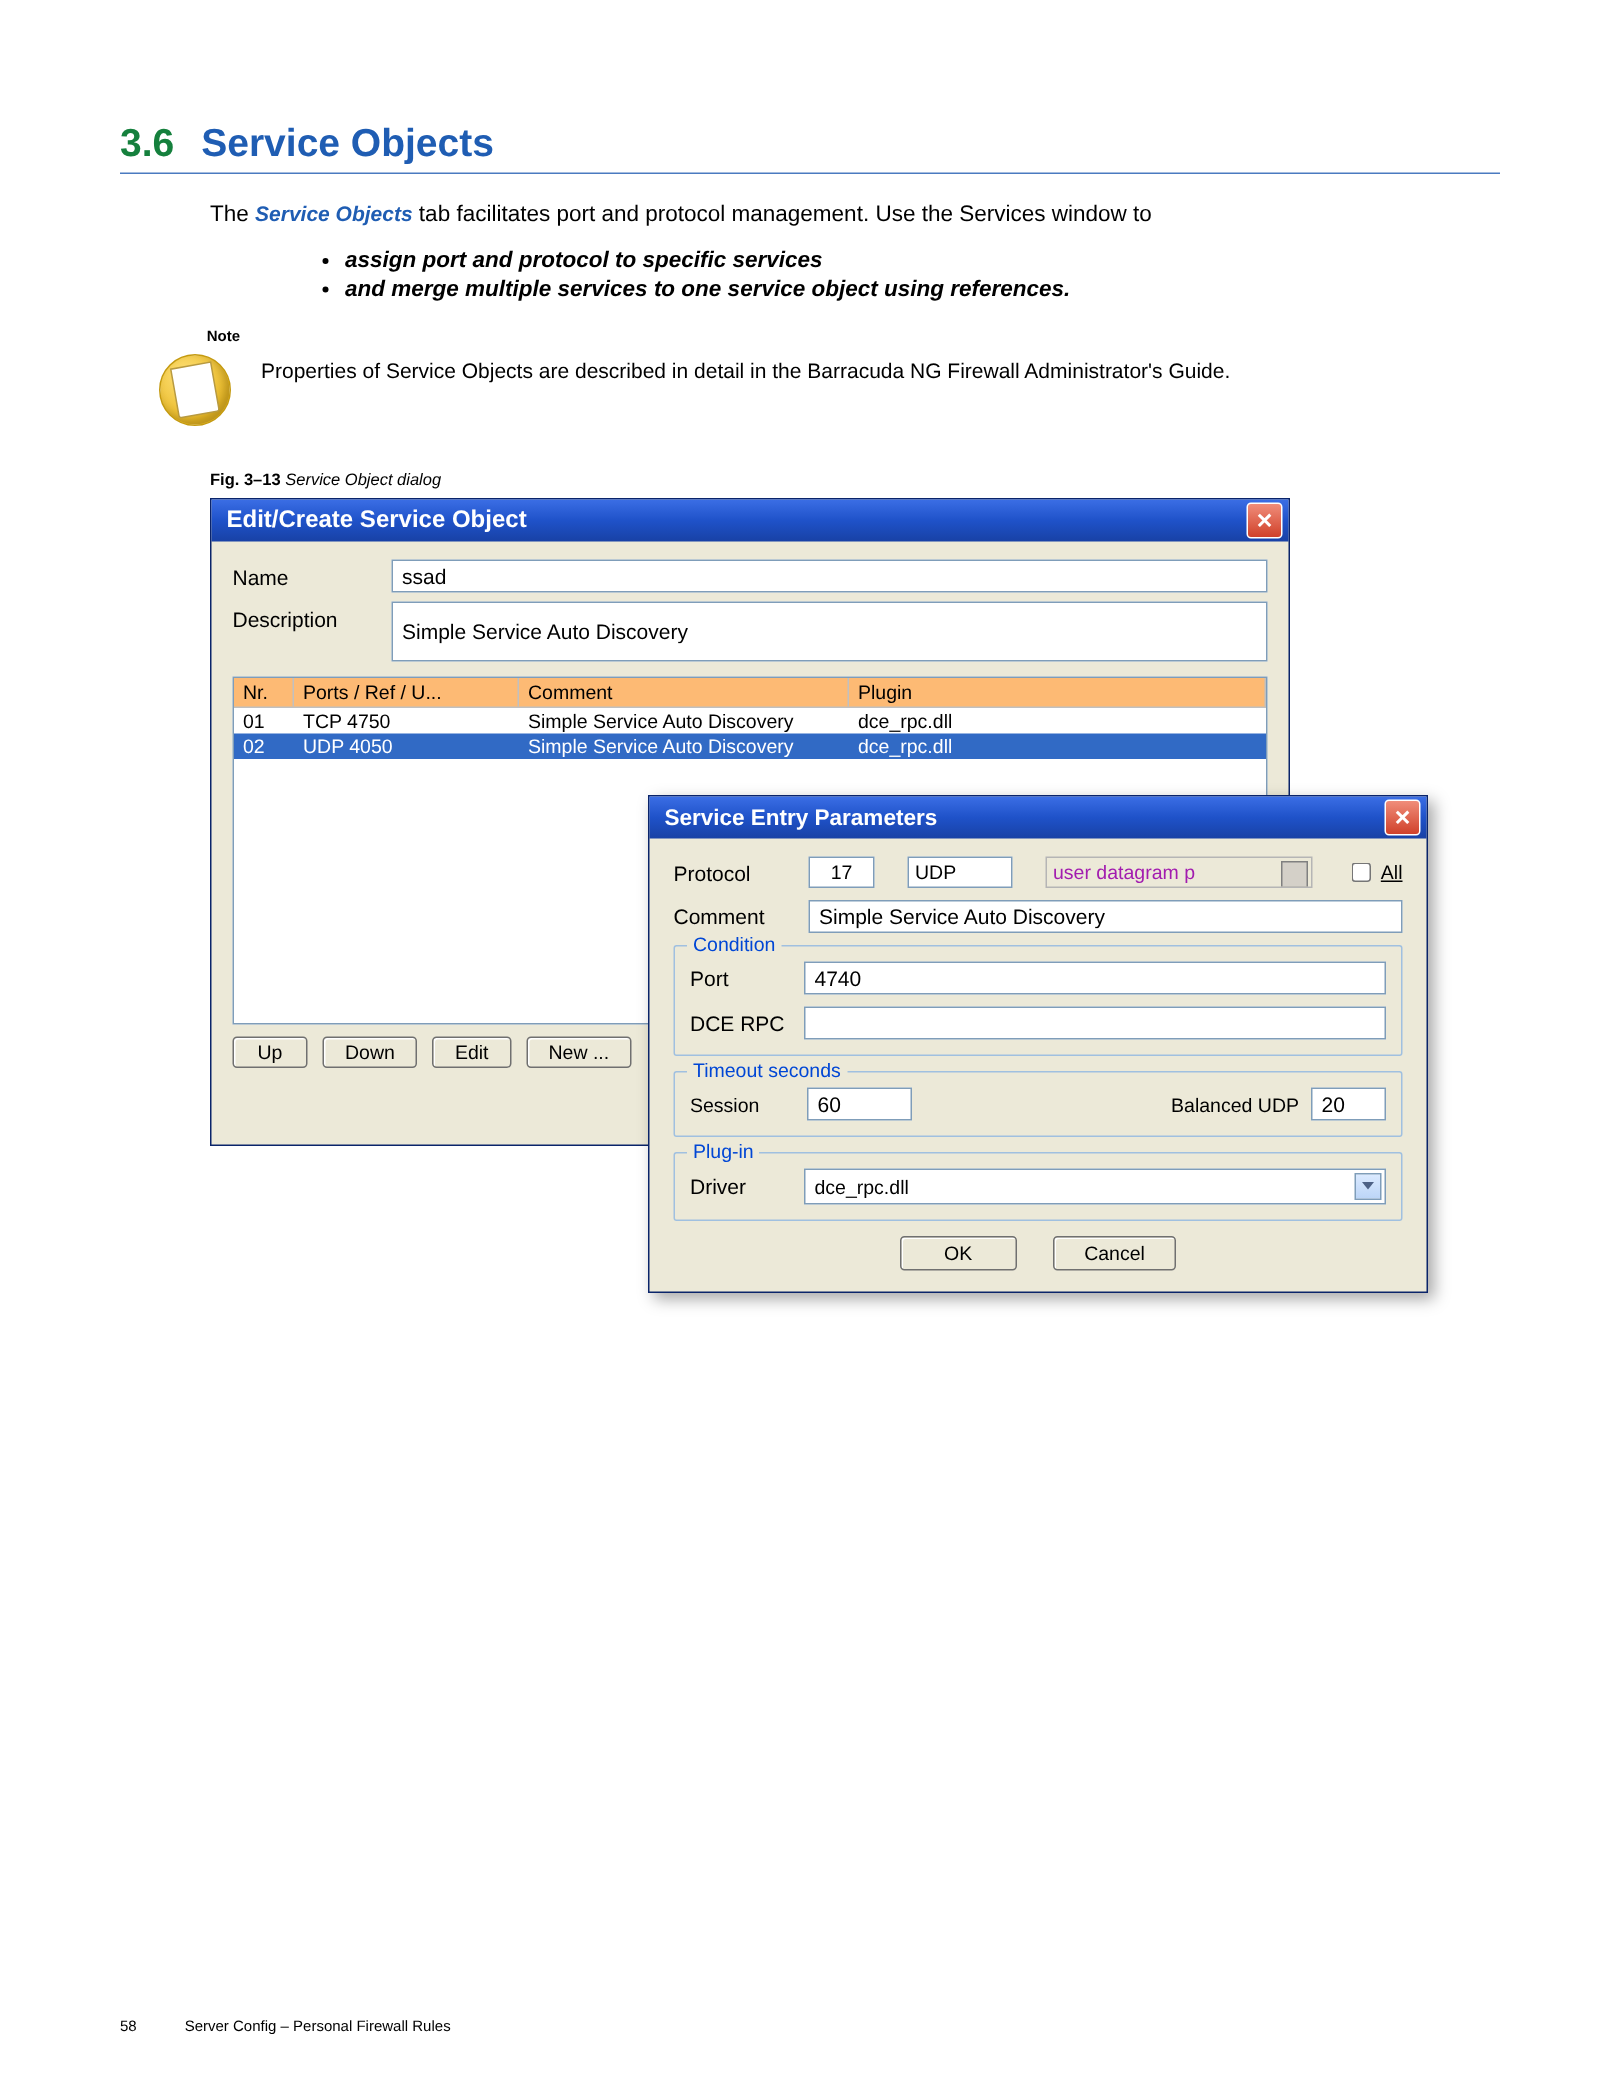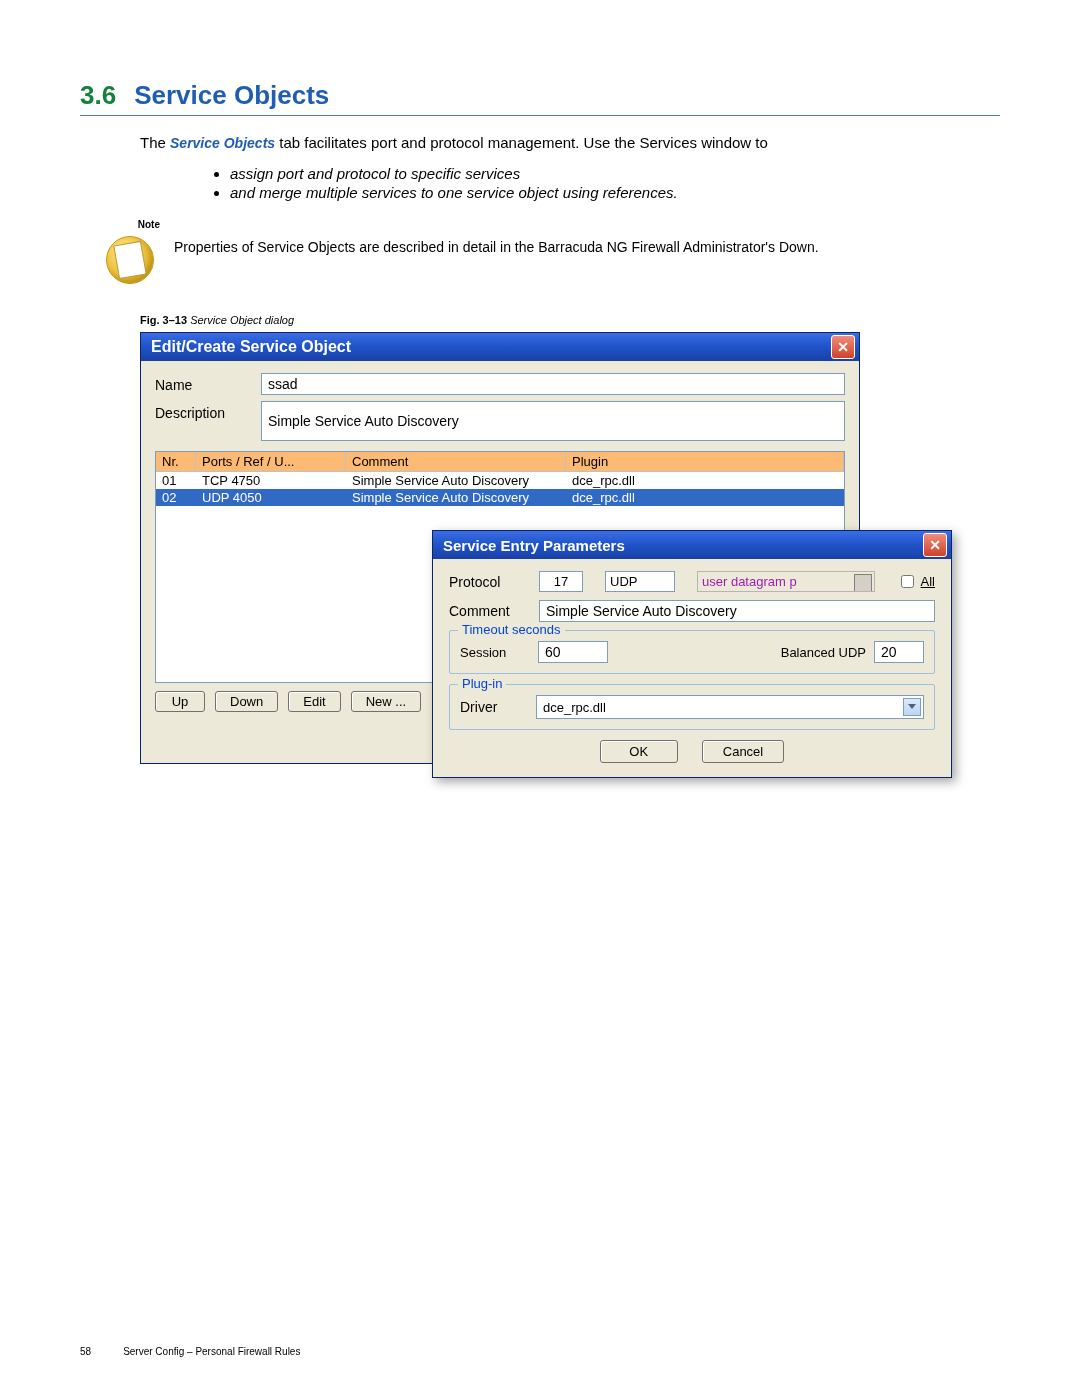--- a/index.html
+++ b/index.html
@@ -46,21 +46,21 @@
     color: #1f5db3;
     font-style: italic;
     font-weight: bold;
     font-size: 14px;
   }
   ul.bullets {
     margin: 0 0 18px 130px;
     padding-left: 20px;
   }
   ul.bullets li {
-    font-weight: normal;
+    font-weight: bold;
     font-style: italic;
     font-size: 15px;
     margin-bottom: 2px;
   }
   .note-block {
     display: flex;
     gap: 14px;
     margin-left: 20px;
     margin-bottom: 30px;
   }
@@ -388,21 +388,21 @@
     <li>and merge multiple services to one service object using references.</li>
   </ul>
 
   <div class="note-block">
     <div class="note-left">
       <span class="note-label">Note</span>
       <div class="note-icon">
         <div class="note-icon-inner"></div>
       </div>
     </div>
-    <div class="note-text">Properties of Service Objects are described in detail in the Barracuda NG Firewall Administrator's Down.</div>
+    <div class="note-text">Properties of Service Objects are described in detail in the Barracuda NG Firewall Administrator's Guide.</div>
   </div>
 
   <div class="fig-caption">
     <span class="fig-no">Fig. 3–13</span>
     <span class="fig-desc">Service Object dialog</span>
   </div>
 
   <div class="screenshot-area">
 
     <div class="dlg1">
@@ -468,20 +468,31 @@
               <input type="checkbox" style="">
               <span style="text-decoration: underline">All</span>
             </span>
           </div>
         </div>
         <div class="row2">
           <span>Comment</span>
           <input class="txt" value="Simple Service Auto Discovery" style="">
         </div>
 
+        <div class="fieldset">
+          <span class="legend">Condition</span>
+          <div class="row2" style="grid-template-columns:70px 1fr;">
+            <span>Port</span>
+            <input class="txt" value="4740" style="">
+          </div>
+          <div class="row2" style="grid-template-columns:70px 1fr; margin-bottom:0;">
+            <span>DCE RPC</span>
+            <input class="txt" value="" style="">
+          </div>
+        </div>
 
         <div class="fieldset">
           <span class="legend">Timeout seconds</span>
           <div class="pair-row">
             <span>Session</span>
             <input class="txt" style="height: 22px;" value="60">
             <span class="rightlbl">Balanced UDP</span>
             <input class="txt" style="height: 22px;" value="20">
           </div>
         </div>

